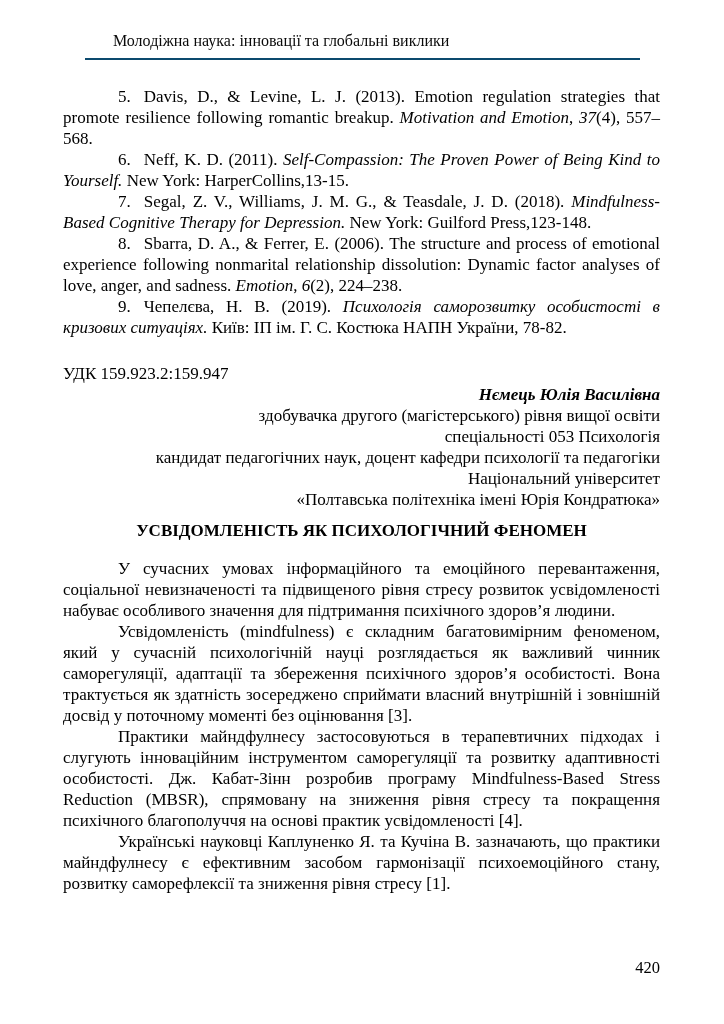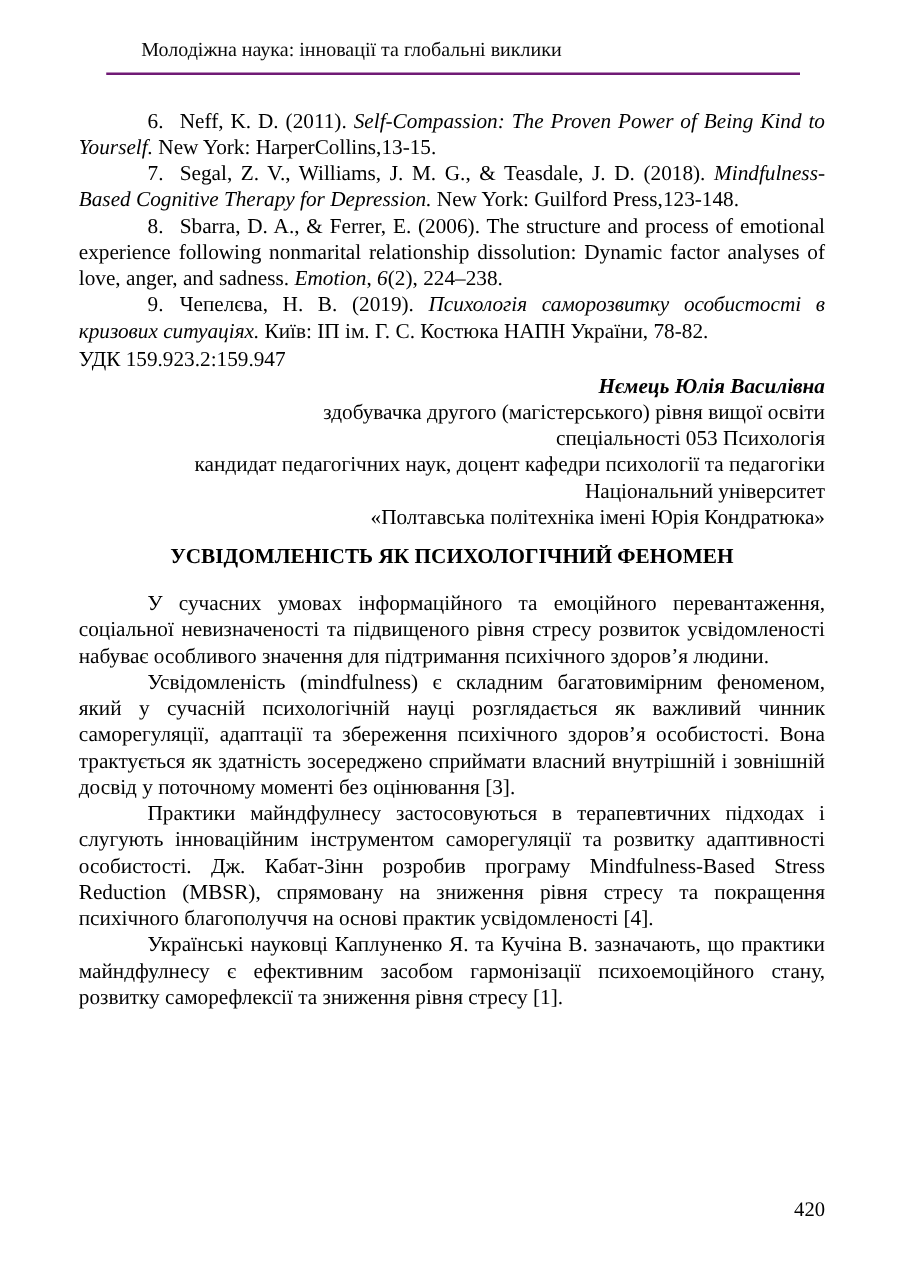--- a/index.html
+++ b/index.html
@@ -16,21 +16,21 @@
     box-sizing: border-box;
     padding: 30px 64px 0 63px;
     font-family: "Liberation Serif", "DejaVu Serif", serif;
     color: #000000;
     overflow: hidden;
   }
   
   .header-wrap {
     margin-left: 22px;
     margin-right: 20px;
-    border-bottom: 2px solid #701a75;
+    border-bottom: 2px solid #0c4a6e;
     padding-bottom: 6px;
   }
   .running-title {
     padding-left: 28px;
     font-size: 16px;
     line-height: 22px;
     color: #0a0a0a;
   }
   
   .refs {
@@ -44,21 +44,21 @@
     line-height: 21px;
     text-align: justify;
     text-indent: 55px;
   }
   .ref-num {
     margin-right: 13px;
   }
   em { font-style: italic; }
   
   .udc {
-    margin-top: 2px;
+    margin-top: 25px;
     font-size: 17px;
     line-height: 21px;
   }
   
   .author-block p {
     text-align: right;
     font-size: 17px;
     line-height: 21px;
   }
   .author-name {
@@ -88,20 +88,21 @@
 <body>
 
 <div class="page">
 
   <div class="header-wrap">
     <div class="running-title">Молодіжна наука: інновації та глобальні виклики</div>
   </div>
 
   <div class="refs">
 
+    <p class="ref"><span class="ref-num">5.</span><span>Davis, D., &amp; Levine, L. J. (2013). Emotion regulation strategies that promote resilience following romantic breakup. </span><em>Motivation and Emotion</em><span>, </span><em>37</em><span>(4), 557–568.</span></p>
 
     <p class="ref"><span class="ref-num">6.</span><span>Neff, K. D. (2011). </span><em>Self-Compassion: The Proven Power of Being Kind to Yourself.</em><span> New York: HarperCollins,13-15.</span></p>
 
     <p class="ref"><span class="ref-num">7.</span><span>Segal, Z. V., Williams, J. M. G., &amp; Teasdale, J. D. (2018). </span><em>Mindfulness-Based Cognitive Therapy for Depression.</em><span> New York: Guilford Press,123-148.</span></p>
 
     <p class="ref"><span class="ref-num">8.</span><span>Sbarra, D. A., &amp; Ferrer, E. (2006). The structure and process of emotional experience following nonmarital relationship dissolution: Dynamic factor analyses of love, anger, and sadness. </span><em>Emotion</em><span>, </span><em>6</em><span>(2), 224–238.</span></p>
 
     <p class="ref"><span class="ref-num">9.</span><span>Чепелєва, Н. В. (2019). </span><em>Психологія саморозвитку особистості в кризових ситуаціях.</em><span> Київ: ІП ім. Г. С. Костюка НАПН України, 78-82.</span></p>
 
   </div>

